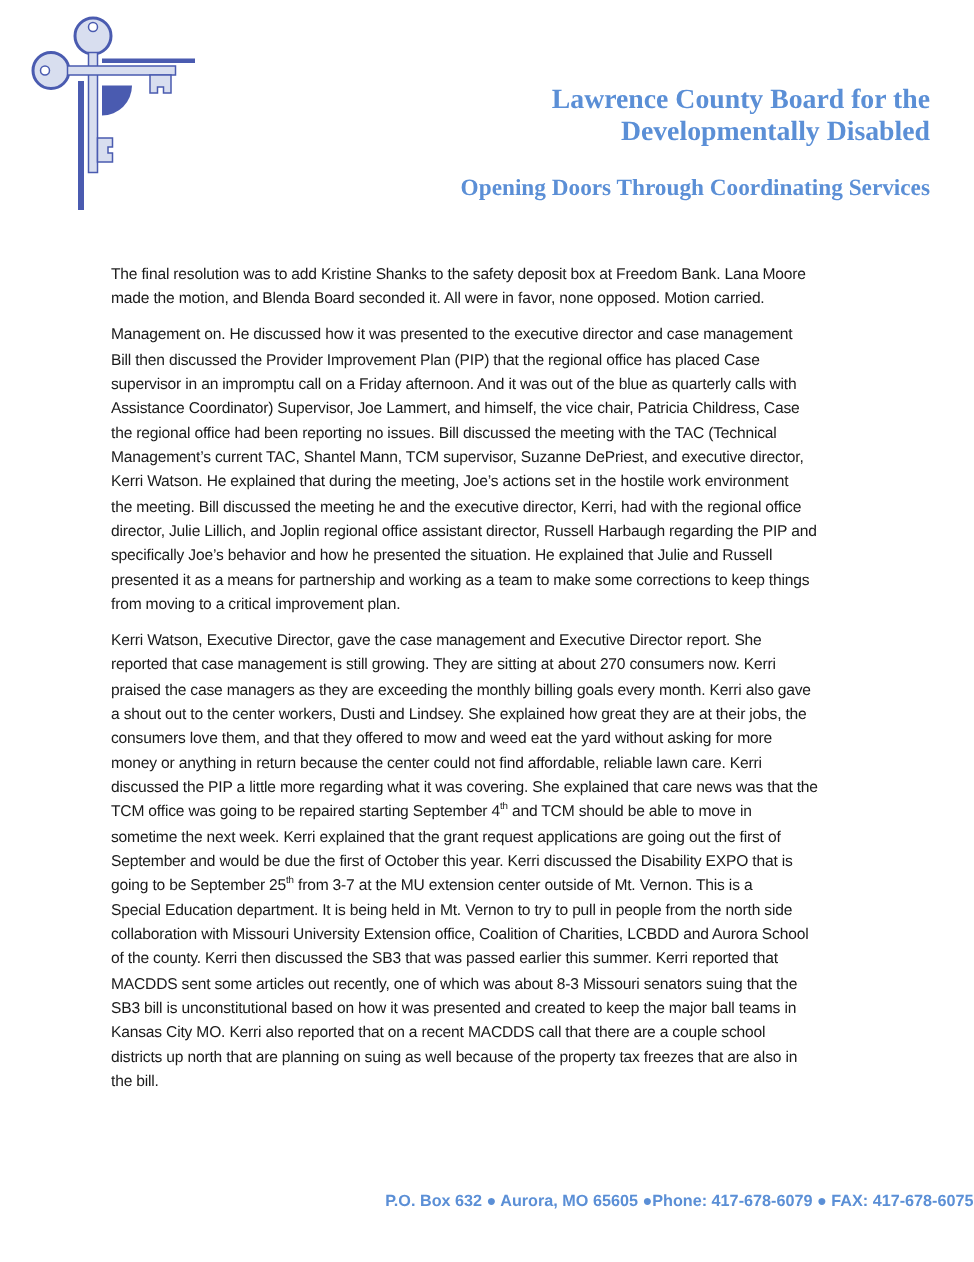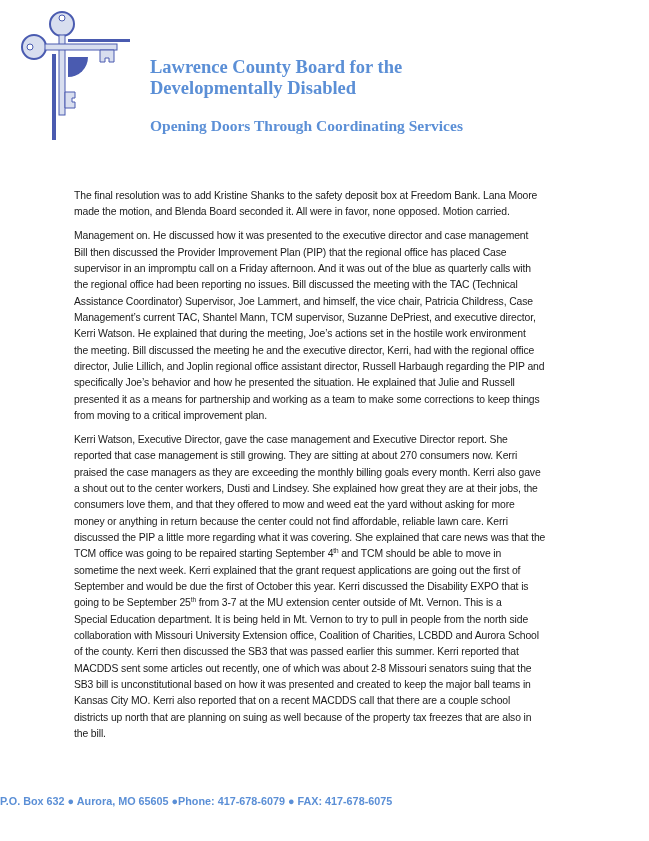--- a/index.html
+++ b/index.html
@@ -1,25 +1,25 @@
 <!DOCTYPE html>
 <html><head>
 <meta charset="utf-8">
 <style>
   html, body { margin:0; padding:0; background:#ffffff; }
   body { width:649px; height:841px; position:relative; overflow:hidden; font-family:"Liberation Sans", sans-serif; }
   .logo { position:absolute; left:20px; top:10px; width:110px; height:130px; }
-  .header { position:absolute; left:150px; top:57px; width:470px; text-align:left; color:#5b8fd6; font-family:"Liberation Serif", serif; font-weight:bold; }
+  .header { position:absolute; left:150px; top:57px; width:470px; text-align:right; color:#5b8fd6; font-family:"Liberation Serif", serif; font-weight:bold; }
   .header .t1 { font-size:18.5px; line-height:21px; }
   .header .t2 { font-size:15.5px; line-height:20px;margin-top:17px; }
-  .body { position:absolute; left:74px; top:188px; width:506px; color:#1a1a1a; font-size:10.4px; line-height:16.35px; letter-spacing:-0.12px; }
+  .body { position:absolute; left:74px; top:176px; width:506px; color:#1a1a1a; font-size:10.4px; line-height:16.35px; letter-spacing:-0.12px; }
   .para { margin:0 0 7.5px 0; }
   .line { display:block; white-space:nowrap; }
   sup { font-size:6.5px; line-height:0; vertical-align:super; }
-  .footer { position:absolute; left:0; top:795px; width:649px; text-align:left; color:#5b8fd6; font-weight:bold; font-size:10.8px; }
+  .footer { position:absolute; left:0; top:795px; width:649px; text-align:right; color:#5b8fd6; font-weight:bold; font-size:10.8px; }
 </style>
 </head>
 <body>
 
 <div class="logo">
   <svg width="110" height="130" viewBox="0 0 110 130">
 
     <rect x="32" y="44" width="4" height="86" fill="#4a5bb0"></rect>
 
     <rect x="48" y="29" width="74" height="3" fill="#4a5bb0"></rect>
@@ -46,22 +46,22 @@
 
 <div class="body">
   <p class="para">
     <span class="line">The final resolution was to add Kristine Shanks to the safety deposit box at Freedom Bank.  Lana Moore</span>
     <span class="line">made the motion, and Blenda Board seconded it.  All were in favor, none opposed.  Motion carried.</span>
   </p>
   <p class="para">
     <span class="line">Management on.  He discussed how it was presented to the executive director and case management</span>
     <span class="line">Bill then discussed the Provider Improvement Plan (PIP) that the regional office has placed Case</span>
     <span class="line">supervisor in an impromptu call on a Friday afternoon.  And it was out of the blue as quarterly calls with</span>
+    <span class="line">Assistance Coordinator) Supervisor, Joe Lammert, and himself, the vice chair, Patricia Childress, Case</span>
     <span class="line">the regional office had been reporting no issues.  Bill discussed the meeting with the TAC (Technical</span>
-    <span class="line">Assistance Coordinator) Supervisor, Joe Lammert, and himself, the vice chair, Patricia Childress, Case</span>
     <span class="line">Management’s current TAC, Shantel Mann, TCM supervisor, Suzanne DePriest, and executive director,</span>
     <span class="line">Kerri Watson.  He explained that during the meeting, Joe’s actions set in the hostile work environment</span>
     <span class="line">the meeting.  Bill discussed the meeting he and the executive director, Kerri, had with the regional office</span>
     <span class="line">director, Julie Lillich,  and Joplin regional office assistant director, Russell Harbaugh regarding the PIP and</span>
     <span class="line">specifically Joe’s behavior and how he presented the situation. He explained that Julie and Russell</span>
     <span class="line">presented it as a means for partnership and working as  a team to make some corrections to keep things</span>
     <span class="line">from moving to a critical improvement plan.</span>
   </p>
   <p class="para">
     <span class="line">Kerri Watson, Executive Director, gave the case management and Executive Director report.  She</span>
@@ -71,21 +71,21 @@
     <span class="line">consumers love them, and that they offered to mow and weed eat the yard without asking for more</span>
     <span class="line">money or anything in return because the center could not find affordable, reliable lawn care.  Kerri</span>
     <span class="line">discussed the PIP a little more regarding what it was covering.  She explained that care news was that the</span>
     <span class="line"><span>TCM office was going to be repaired starting September 4</span><sup>th</sup><span> and TCM should be able to move in</span></span>
     <span class="line">sometime the next week.  Kerri explained that the grant request applications are going out the first of</span>
     <span class="line">September and would be due the first of October this year.  Kerri discussed the Disability EXPO that is</span>
     <span class="line"><span>going to be September 25</span><sup>th</sup><span> from 3-7 at the MU extension center outside of Mt. Vernon. This is a</span></span>
     <span class="line">Special Education department. It is being held in Mt. Vernon to try to pull in  people from the north side</span>
     <span class="line">collaboration with Missouri University Extension office, Coalition of Charities, LCBDD and Aurora School</span>
     <span class="line">of the county.  Kerri then discussed the SB3 that was passed earlier this summer.  Kerri reported that</span>
-    <span class="line">MACDDS sent some articles out recently, one of which was about 2-8 Missouri senators suing that the</span>
+    <span class="line">MACDDS sent some articles out recently, one of which was about 8-3 Missouri senators suing that the</span>
     <span class="line">SB3 bill  is unconstitutional based on how it was presented and created to keep the major ball teams in</span>
     <span class="line">Kansas City MO.  Kerri also reported that on a recent MACDDS call that there are a couple school</span>
     <span class="line">districts up north that are planning on suing as well because of the property tax freezes that are also in</span>
     <span class="line">the bill.</span>
   </p>
 </div>
 
 <div class="footer">P.O. Box 632 ● Aurora, MO 65605 ●Phone: 417-678-6079 ● FAX: 417-678-6075</div>
 
 </body></html>

